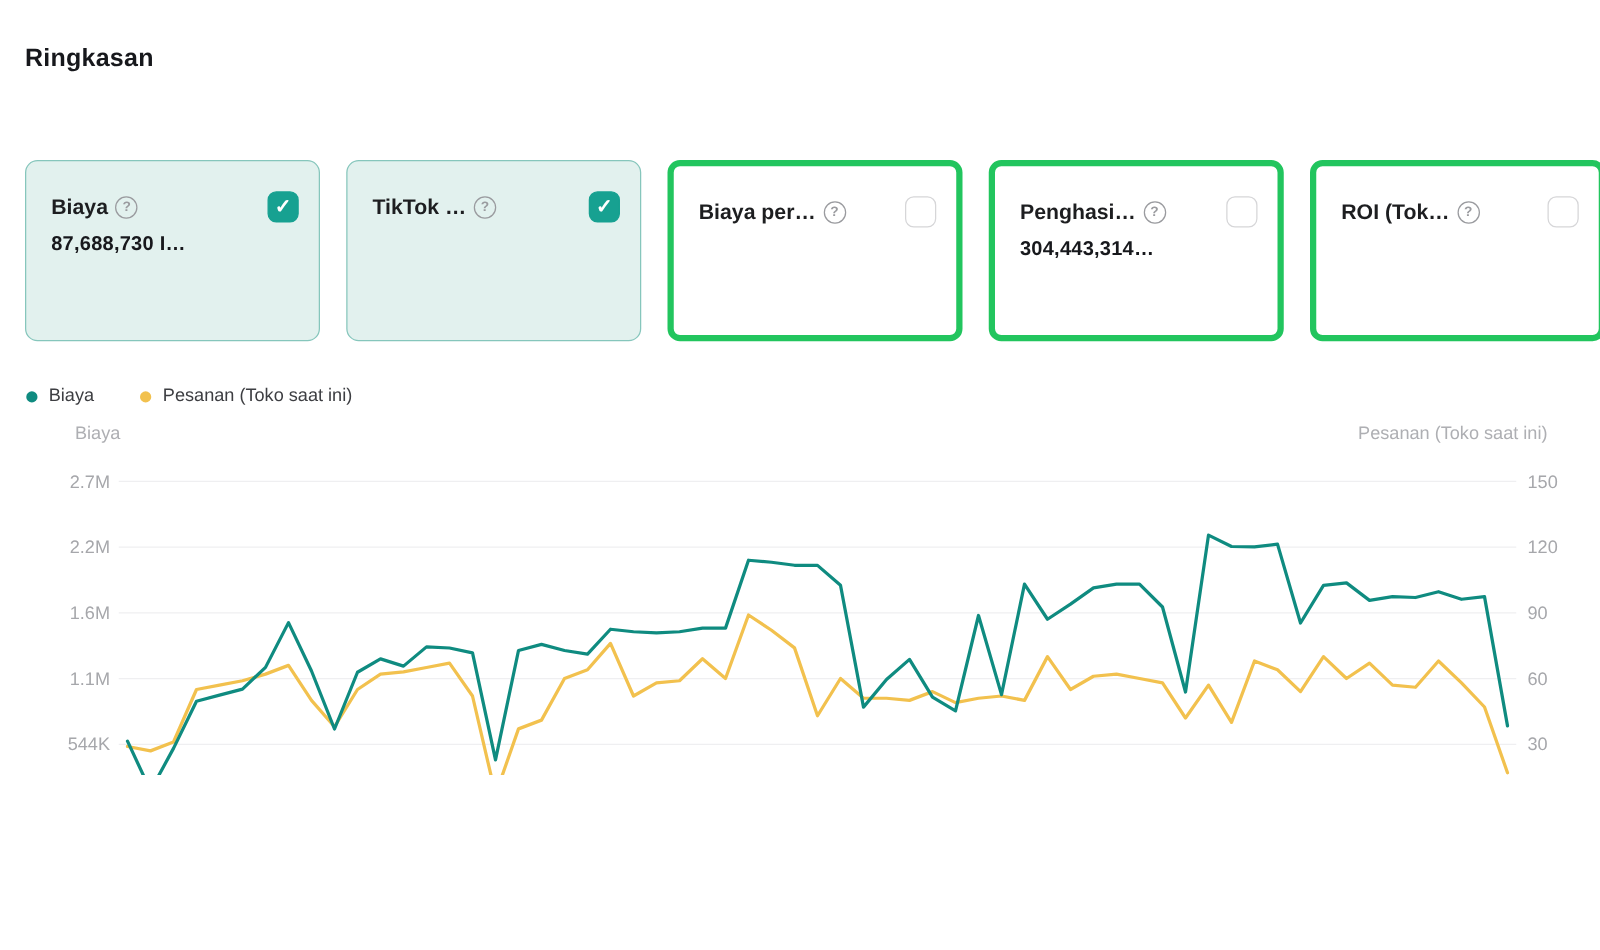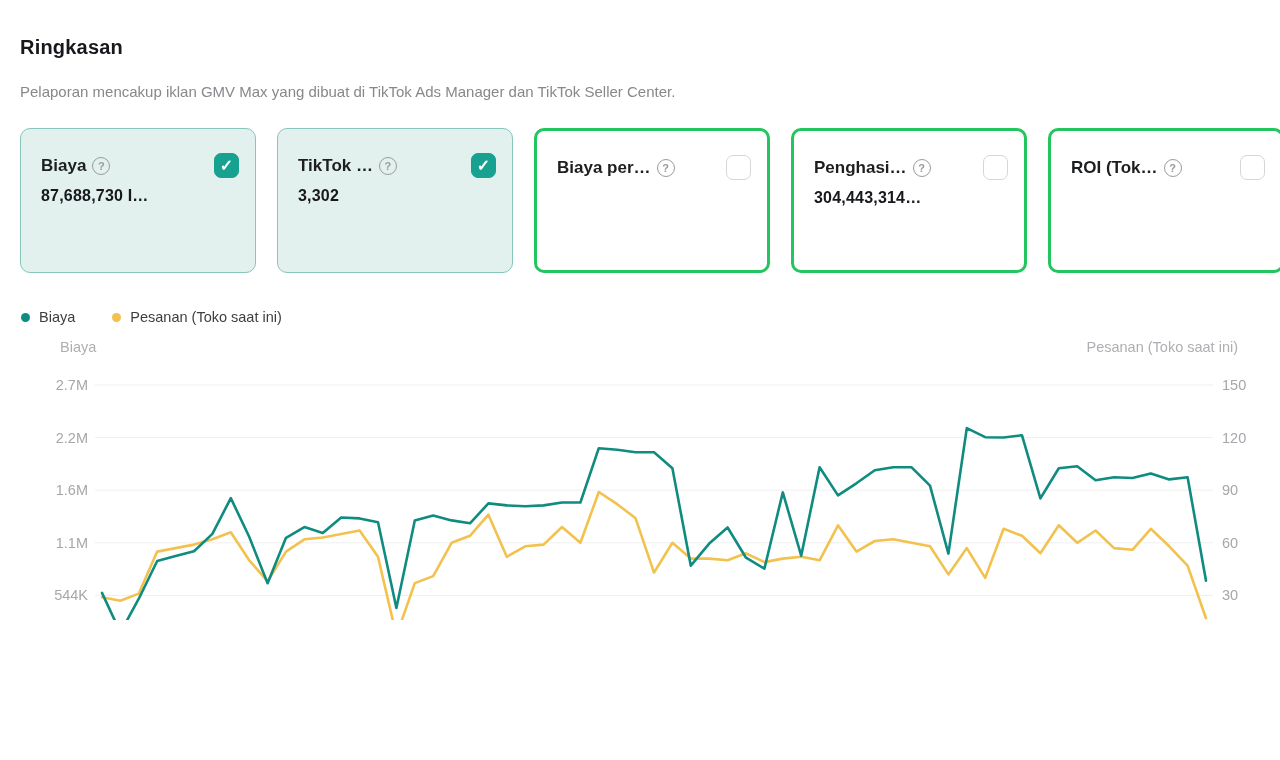--- a/index.html
+++ b/index.html
@@ -4,21 +4,21 @@
 <style>
   * { margin:0; padding:0; box-sizing:border-box; }
   html,body { background:#fff; }
   body { font-family:"Liberation Sans", sans-serif; color:#1d1e20; }
   .page { position:relative; width:1280px; height:620px; background:#fff; overflow:hidden; }
 
   .page-title { position:absolute; left:20px; top:36px; font-size:20px; font-weight:700; color:#17181c; letter-spacing:.2px; }
   .page-subtitle { position:absolute; left:20px; top:83px; font-size:15px; color:#87888c; }
 
   .cards { position:absolute; left:20px; top:128px; display:flex; gap:21px; }
-  .card { flex:0 0 236px; height:145px; background:#fff; border:3px solid #22c55e; border-radius:10px; padding:24px 16px 0 20px; cursor:pointer; }
+  .card { flex:0 0 236px; height:145px; background:#fff; border:5px solid #22c55e; border-radius:10px; padding:24px 16px 0 20px; cursor:pointer; }
   .card.selected { background:#e2f1ee; border:1px solid #86c6bc; }
   .card-top { display:flex; align-items:center; }
   .card-label { font-size:17px; font-weight:600; color:#1d1e20; white-space:nowrap; }
   .help-icon { width:18px; height:18px; margin-left:6px; border:1.4px solid #9a9b9f; border-radius:50%; color:#9a9b9f; font-size:11px; font-weight:700; display:inline-flex; align-items:center; justify-content:center; flex:0 0 auto; cursor:pointer; }
   .checkbox { width:25px; height:25px; margin-left:auto; border-radius:7px; border:1.6px solid #d6d6d8; background:#fff; display:inline-flex; align-items:center; justify-content:center; cursor:pointer; }
   .checkbox.checked { background:#17a191; border-color:#17a191; }
   .checkbox.checked::after { content:"✓"; color:#fff; font-size:16px; font-weight:700; line-height:1; }
   .card-value { margin-top:9px; font-size:16px; font-weight:600; color:#17181c; white-space:nowrap; letter-spacing:.2px; }
 
   .legend { position:absolute; left:21px; top:309px; display:flex; gap:37px; align-items:center; font-size:14.5px; color:#3d3e42; }
@@ -37,38 +37,36 @@
   .xlbl-hook { stroke:#bcbcbf; stroke-width:1; fill:none; }
   .squiggle { stroke:#99999d; stroke-width:1.5; fill:none; }
   .series-line { fill:none; stroke-width:2.6; stroke-linejoin:round; stroke-linecap:round; }
 </style>
 </head>
 <body>
 
 <div class="page">
 
   <h1 class="page-title">Ringkasan</h1>
-  <p class="page-subtitle">Pelaporan mencakup iklan GMV Max yang dibuat di TikTok Ads Manager dan TikTok Seller Center.</p>
 
   <div class="cards">
     <div class="card selected">
       <div class="card-top">
         <span class="card-label">Biaya</span>
         <span class="help-icon">?</span>
         <span class="checkbox checked"></span>
       </div>
       <div class="card-value">87,688,730 I…</div>
     </div>
     <div class="card selected">
       <div class="card-top">
         <span class="card-label">TikTok …</span>
         <span class="help-icon">?</span>
         <span class="checkbox checked"></span>
       </div>
-      <div class="card-value">3,302</div>
     </div>
     <div class="card">
       <div class="card-top">
         <span class="card-label">Biaya per…</span>
         <span class="help-icon">?</span>
         <span class="checkbox"></span>
       </div>
     </div>
     <div class="card">
       <div class="card-top">

